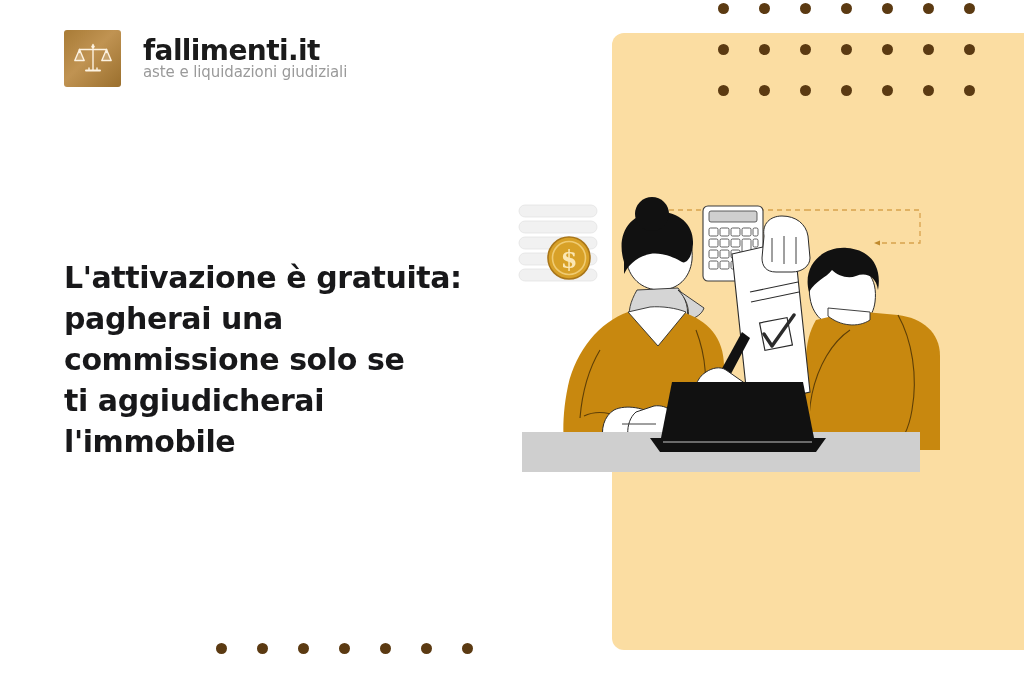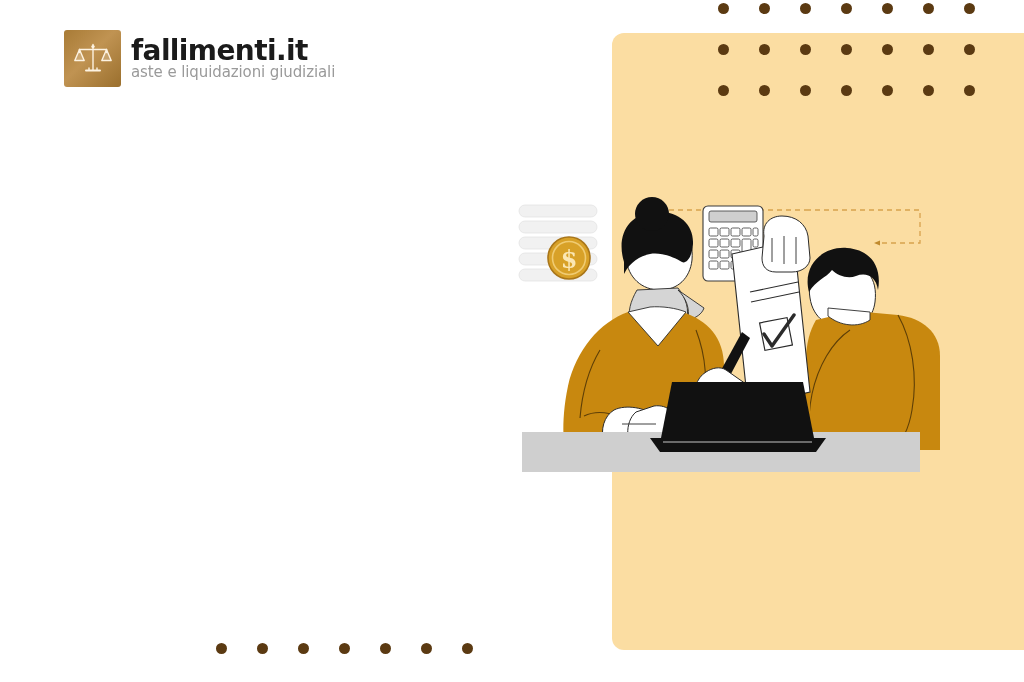--- a/index.html
+++ b/index.html
@@ -57,21 +57,21 @@
     top: 628px;
   }
 
   
   .logo {
     position: absolute;
     left: 64px;
     top: 30px;
     display: flex;
     align-items: center;
-    gap: 10px;
+    gap: 22px;
   }
   .logo-mark {
     width: 57px;
     height: 57px;
     border-radius: 3px;
     background: linear-gradient(135deg, #a87b36 0%, #c09352 45%, #9a6f2d 100%);
     display: flex;
     align-items: center;
     justify-content: center;
   }
@@ -239,20 +239,25 @@
           <line x1="33.5" y1="10.5" x2="33.5" y2="13.5"></line>
         </g>
       </svg>
     </div>
     <div class="logo-text">
       <span class="logo-title">fallimenti.it</span>
       <span class="logo-sub">aste e liquidazioni giudiziali</span>
     </div>
   </div>
 
+  <h1 class="headline">L'attivazione è gratuita:
+pagherai una
+commissione solo se
+ti aggiudicherai
+l'immobile</h1>
 
   <div class="illustration">
     <svg width="430" height="300" viewBox="0 0 430 300" aria-hidden="true">
 
       <g stroke="#d8a24e" stroke-width="1.3" fill="none" stroke-dasharray="5 4">
         <path d="M139 37 L139 30 L296 30 L296 30"></path>
         <path d="M296 30 L410 30 L410 63 L368 63"></path>
       </g>
       <polygon points="139,41 136.6,35 141.4,35" fill="#c08a2e"></polygon>
       <polygon points="364,63 370,60.6 370,65.4" fill="#c08a2e"></polygon>

